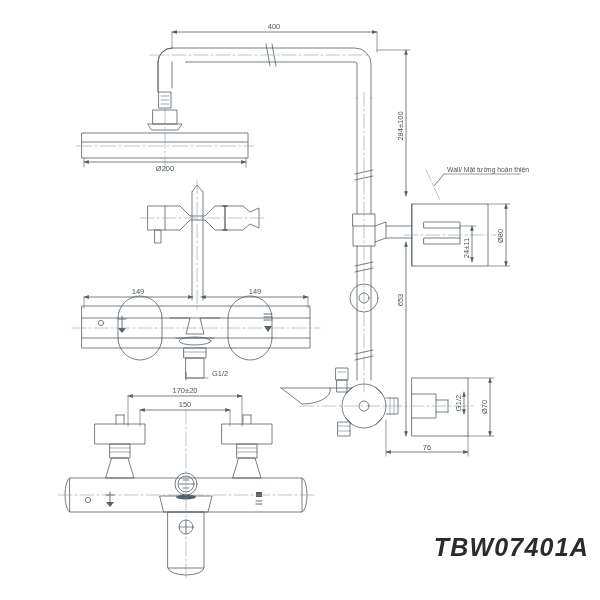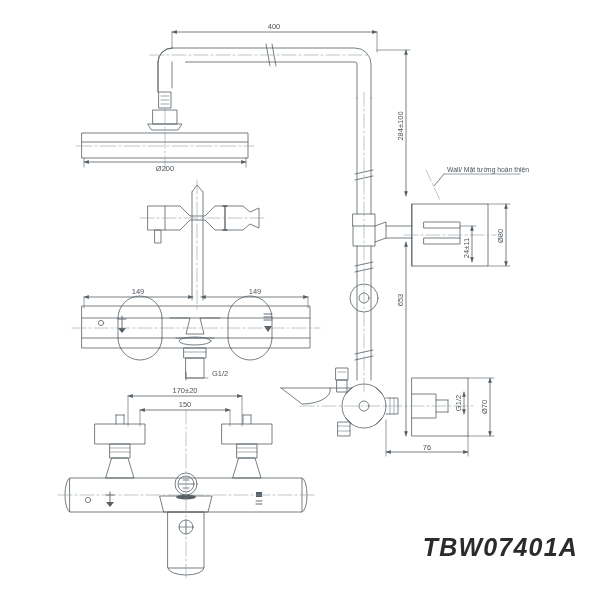--- a/index.html
+++ b/index.html
@@ -3,21 +3,21 @@
 <meta charset="utf-8">
 <title>TBW07401A Technical Drawing</title>
 <style>
   html,body{margin:0;padding:0;background:#ffffff;}
   body{width:600px;height:600px;overflow:hidden;
        font-family:"Liberation Sans","DejaVu Sans",sans-serif;}
   #sheet{position:relative;width:600px;height:600px;background:#ffffff;}
   #dwg{position:absolute;inset:0;}
   .modelno{
     position:absolute;
-    right:22px;
+    right:11px;
     bottom:38px;
     font-family:"Liberation Sans","DejaVu Sans",sans-serif;
     font-size:25px;
     font-weight:bold;
     font-style:italic;
     letter-spacing:1.2px;
     color:#2b2b2b;
     white-space:nowrap;
   }
 </style>

